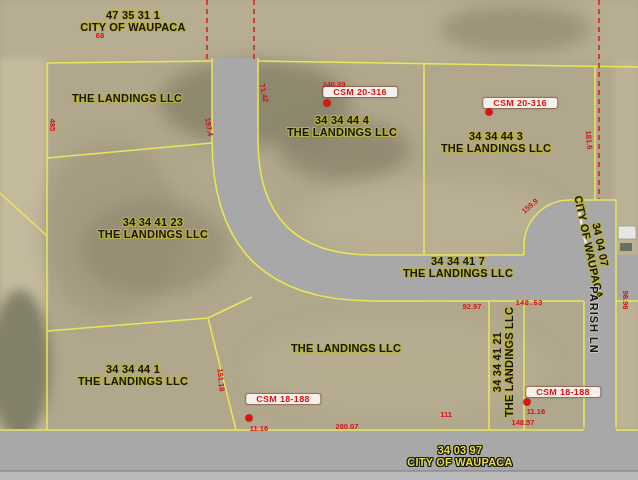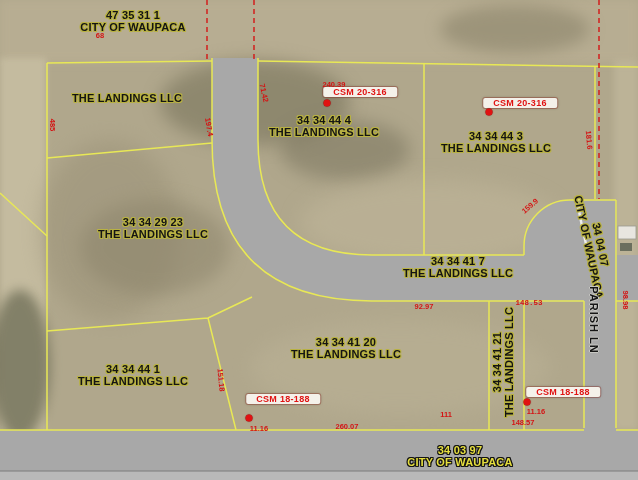--- a/index.html
+++ b/index.html
@@ -120,38 +120,37 @@
   </svg>
 
   <div class="labels" id="label-layer">
       <div class="plabel dark" style="left: 133px; top: 22px; transform: translate(-50%, -50%) rotate(0deg);">
         <div>47 35 31 1</div>
         <div>CITY OF WAUPACA</div>
       </div>
       <div class="plabel dark" style="left: 127px; top: 99px; transform: translate(-50%, -50%) rotate(0deg);">
         <div>THE LANDINGS LLC</div>
       </div>
-      <div class="plabel dark" style="left: 324px; top: 127px; transform: translate(-50%, -50%) rotate(0deg);">
+      <div class="plabel dark" style="left: 342px; top: 127px; transform: translate(-50%, -50%) rotate(0deg);">
         <div>34 34 44 4</div>
         <div>THE LANDINGS LLC</div>
       </div>
       <div class="plabel dark" style="left: 496px; top: 143px; transform: translate(-50%, -50%) rotate(0deg);">
         <div>34 34 44 3</div>
         <div>THE LANDINGS LLC</div>
       </div>
       <div class="plabel dark" style="left: 153px; top: 229px; transform: translate(-50%, -50%) rotate(0deg);">
-        <div>34 34 29 23</div>
+        <div>34 34 41 23</div>
         <div>THE LANDINGS LLC</div>
       </div>
       <div class="plabel dark" style="left: 458px; top: 268px; transform: translate(-50%, -50%) rotate(0deg);">
         <div>34 34 41 7</div>
         <div>THE LANDINGS LLC</div>
       </div>
       <div class="plabel dark" style="left: 346px; top: 349px; transform: translate(-50%, -50%) rotate(0deg);">
-        <div>34 34 41 20</div>
         <div>THE LANDINGS LLC</div>
       </div>
       <div class="plabel dark" style="left: 504px; top: 362px; transform: translate(-50%, -50%) rotate(-90deg);">
         <div>34 34 41 21</div>
         <div>THE LANDINGS LLC</div>
       </div>
       <div class="plabel dark" style="left: 133px; top: 376px; transform: translate(-50%, -50%) rotate(0deg);">
         <div>34 34 44 1</div>
         <div>THE LANDINGS LLC</div>
       </div>
@@ -172,21 +171,21 @@
       <div class="dot" style="left: 249px; top: 418px; transform: translate(-50%, -50%) rotate(0deg);"></div>
       <div class="csm" style="left: 563px; top: 392px; transform: translate(-50%, -50%) rotate(0deg);">CSM 18-188</div>
       <div class="dot" style="left: 527px; top: 402px; transform: translate(-50%, -50%) rotate(0deg);"></div>
       <div class="dim" style="left: 100px; top: 35px; transform: translate(-50%, -50%) rotate(0deg);">68</div>
       <div class="dim" style="left: 334px; top: 84px; transform: translate(-50%, -50%) rotate(0deg);">240.39</div>
       <div class="dim" style="left: 264px; top: 93px; transform: translate(-50%, -50%) rotate(78deg);">71.42</div>
       <div class="dim" style="left: 209px; top: 127px; transform: translate(-50%, -50%) rotate(80deg);">197.4</div>
       <div class="dim" style="left: 52px; top: 125px; transform: translate(-50%, -50%) rotate(90deg);">485</div>
       <div class="dim" style="left: 589px; top: 140px; transform: translate(-50%, -50%) rotate(85deg);">181.6</div>
       <div class="dim" style="left: 530px; top: 206px; transform: translate(-50%, -50%) rotate(-40deg);">159.9</div>
-      <div class="dim" style="left: 424px; top: 306px; transform: translate(-50%, -50%) rotate(0deg);">92.97</div>
+      <div class="dim" style="left: 472px; top: 306px; transform: translate(-50%, -50%) rotate(0deg);">92.97</div>
       <div class="dim" style="left: 529px; top: 303px; transform: translate(-50%, -50%) rotate(0deg); font-family: Liberation Mono, monospace;">148.53</div>
       <div class="dim" style="left: 625px; top: 300px; transform: translate(-50%, -50%) rotate(90deg);">98.98</div>
       <div class="dim" style="left: 221px; top: 380px; transform: translate(-50%, -50%) rotate(85deg);">151.18</div>
       <div class="dim" style="left: 259px; top: 428px; transform: translate(-50%, -50%) rotate(0deg);">11.16</div>
       <div class="dim" style="left: 536px; top: 411px; transform: translate(-50%, -50%) rotate(0deg);">11.16</div>
       <div class="dim" style="left: 347px; top: 426px; transform: translate(-50%, -50%) rotate(0deg);">260.07</div>
       <div class="dim" style="left: 446px; top: 414px; transform: translate(-50%, -50%) rotate(0deg);">111</div>
       <div class="dim" style="left: 523px; top: 422px; transform: translate(-50%, -50%) rotate(0deg);">148.57</div>
     </div>
 </div>

